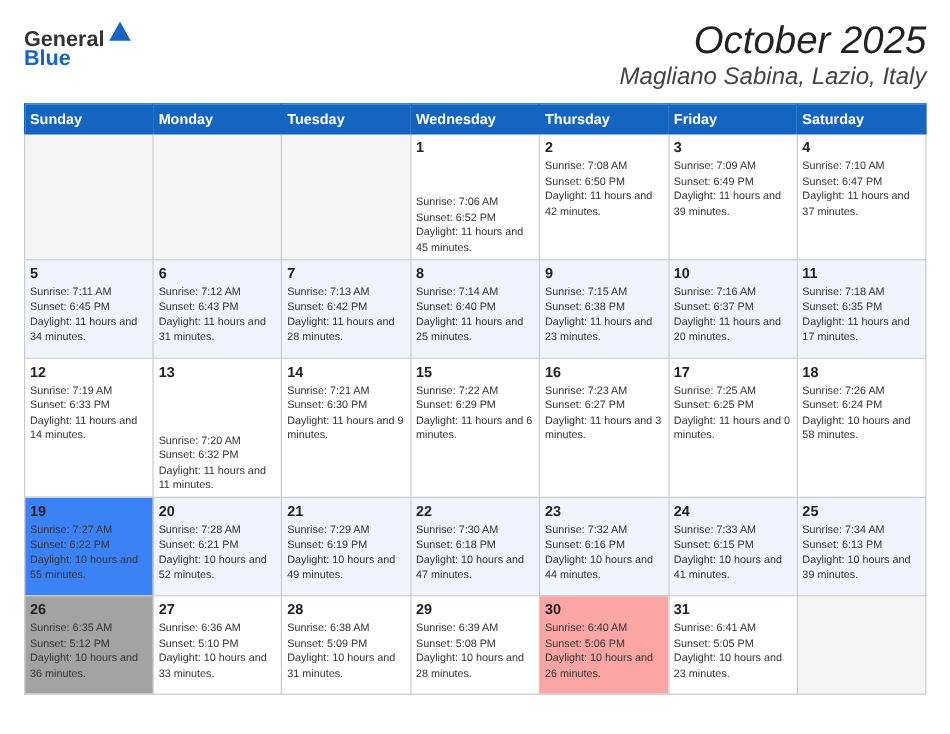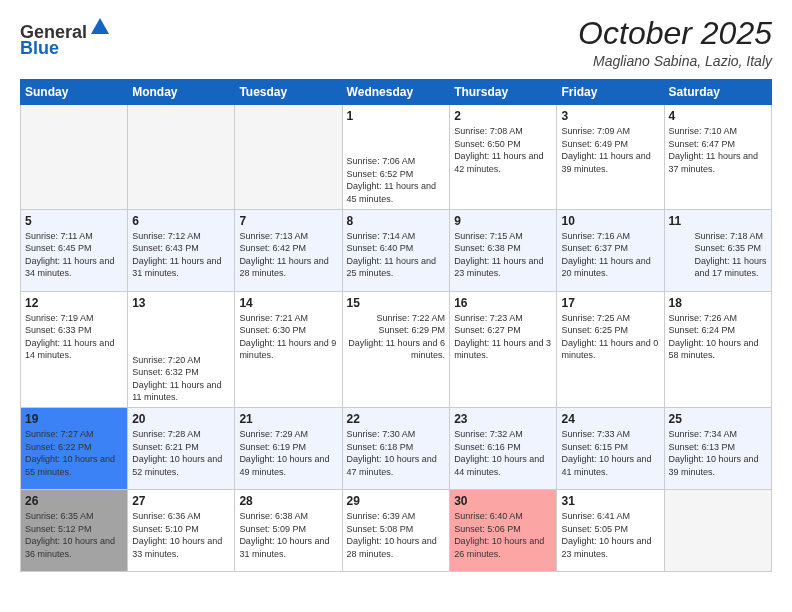--- a/index.html
+++ b/index.html
@@ -43,21 +43,21 @@
       text-align: right;
       font-style: italic;
     }
     .month-title {
       font-size: 32px;
       font-weight: 300;
       color: #222;
       line-height: 1.1;
     }
     .location {
-      font-size: 14px;
+      font-size: 20px;
       color: #444;
       margin-top: 2px;
     }
     .calendar {
       width: 100%;
       border-collapse: collapse;
       flex: 1;
     }
     .calendar th {
       background: #1565c0;
@@ -191,21 +191,21 @@
 Daylight: 11 hours and 23 minutes.</div>
           </td>
           <td style="background: rgb(240, 244, 255);">
             <span class="day-number">10</span>
             <div class="day-info" style="white-space: pre-line;">Sunrise: 7:16 AM
 Sunset: 6:37 PM
 Daylight: 11 hours and 20 minutes.</div>
           </td>
           <td style="background: rgb(240, 244, 255);">
             <span class="day-number">11</span>
-            <div class="day-info" style="white-space: pre-line; margin-left: 26px;">Sunrise: 7:18 AM
+            <div class="day-info" style="white-space: pre-line;">Sunrise: 7:18 AM
 Sunset: 6:35 PM
 Daylight: 11 hours and 17 minutes.</div>
           </td>
         </tr>
         <tr>
           <td style="background: rgb(255, 255, 255);">
             <span class="day-number">12</span>
             <div class="day-info" style="white-space: pre-line;">Sunrise: 7:19 AM
 Sunset: 6:33 PM
 Daylight: 11 hours and 14 minutes.</div>
@@ -217,21 +217,21 @@
 Daylight: 11 hours and 11 minutes.</div>
           </td>
           <td style="background: rgb(255, 255, 255);">
             <span class="day-number">14</span>
             <div class="day-info" style="white-space: pre-line;">Sunrise: 7:21 AM
 Sunset: 6:30 PM
 Daylight: 11 hours and 9 minutes.</div>
           </td>
           <td style="background: rgb(255, 255, 255);">
             <span class="day-number">15</span>
-            <div class="day-info" style="white-space: pre-line; text-align: right;">Sunrise: 7:22 AM
+            <div class="day-info" style="white-space: pre-line;">Sunrise: 7:22 AM
 Sunset: 6:29 PM
 Daylight: 11 hours and 6 minutes.</div>
           </td>
           <td style="background: rgb(255, 255, 255);">
             <span class="day-number">16</span>
             <div class="day-info" style="white-space: pre-line;">Sunrise: 7:23 AM
 Sunset: 6:27 PM
 Daylight: 11 hours and 3 minutes.</div>
           </td>
           <td style="background: rgb(255, 255, 255);">

